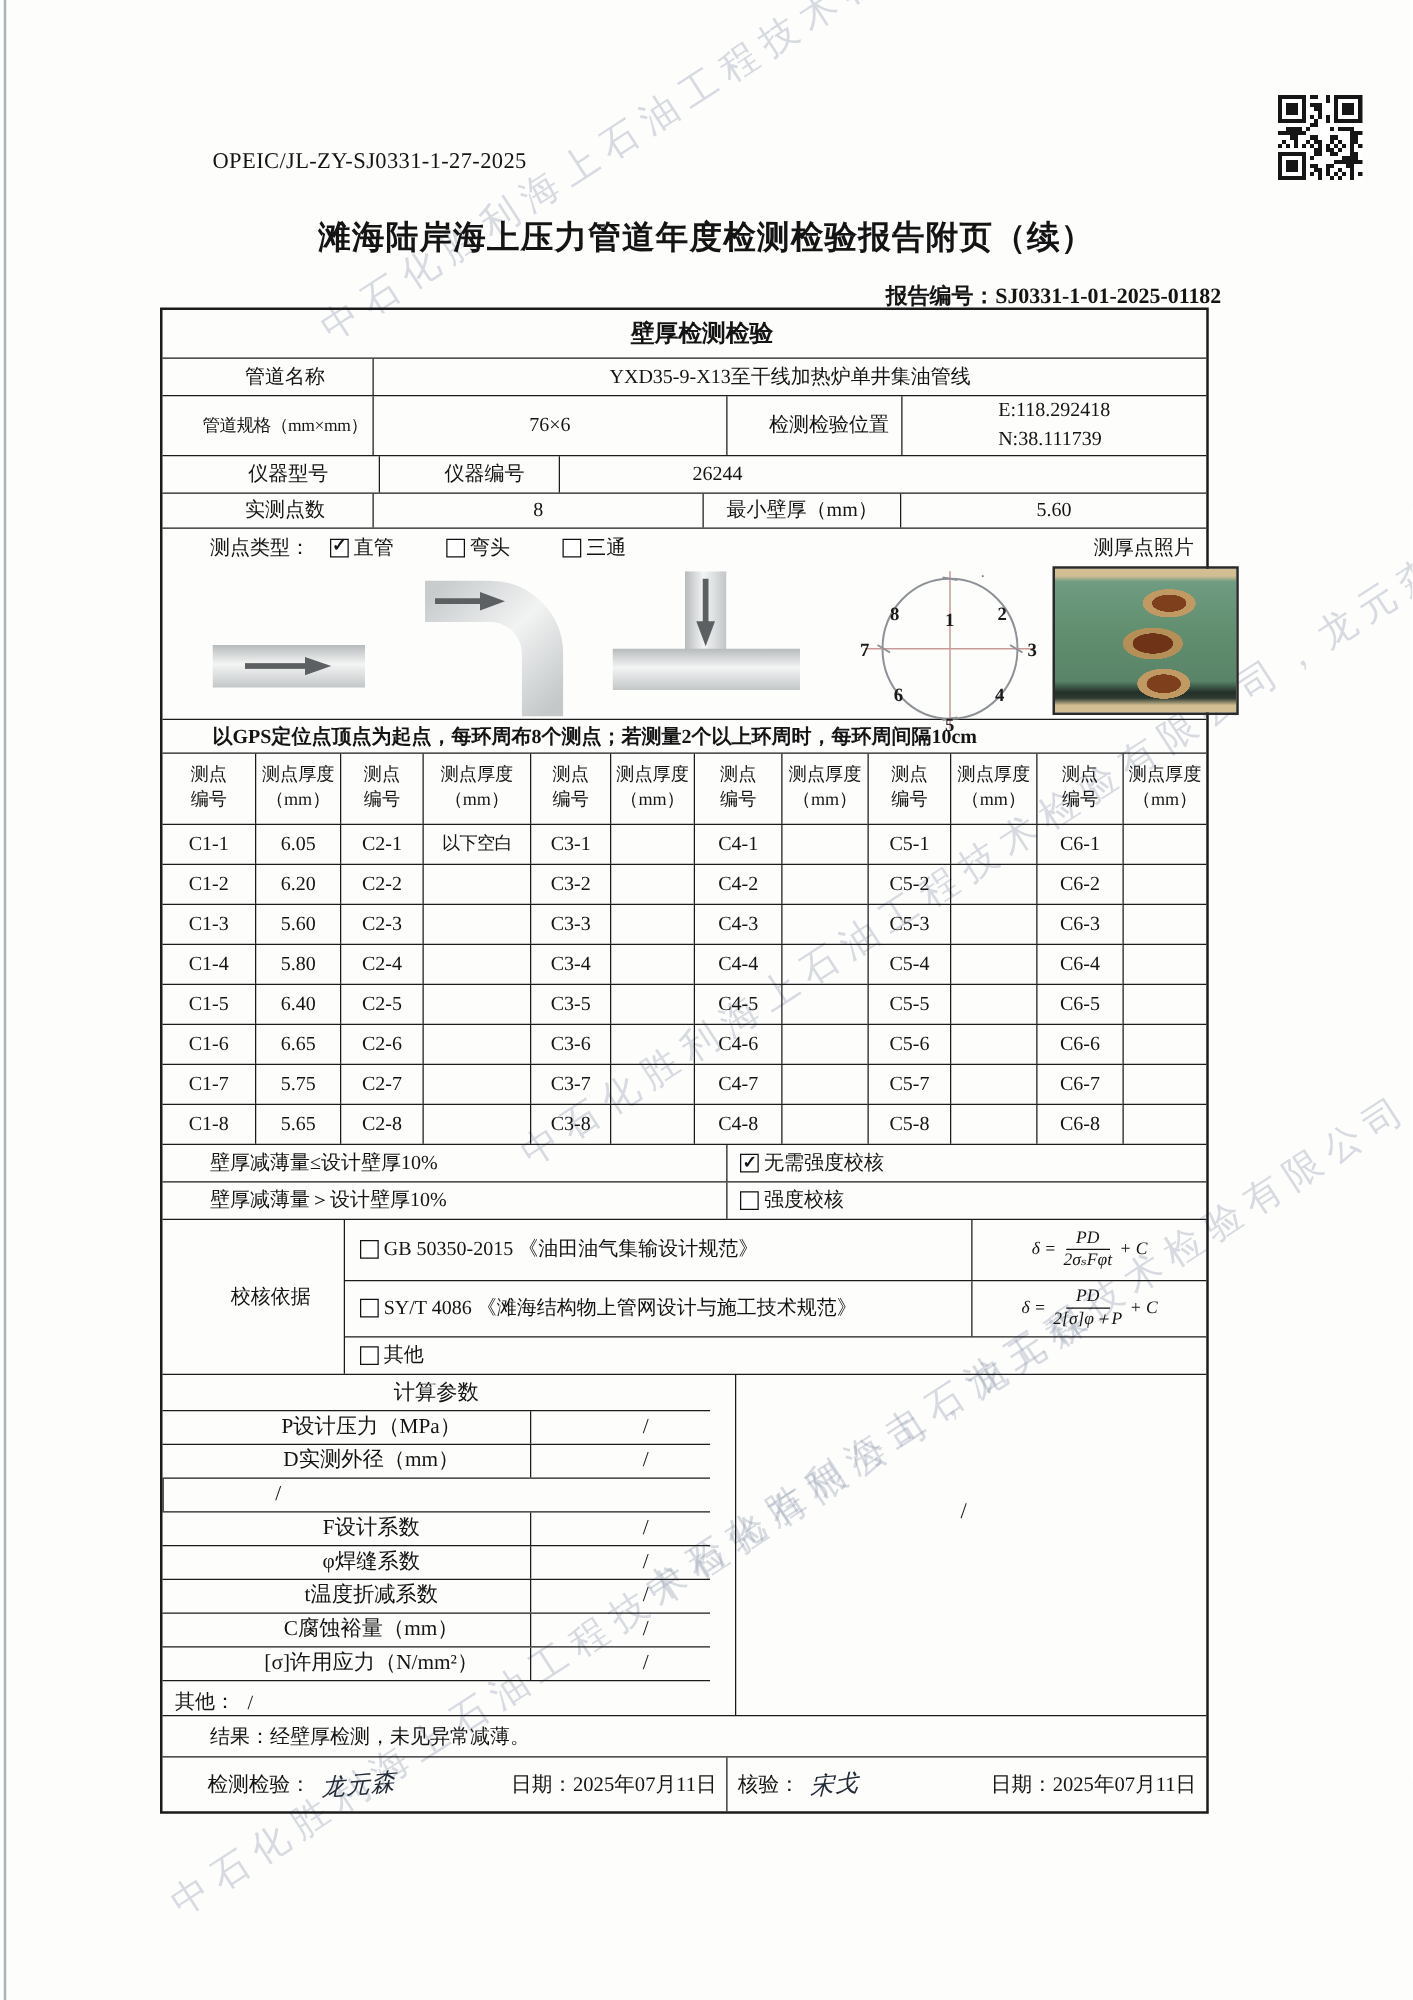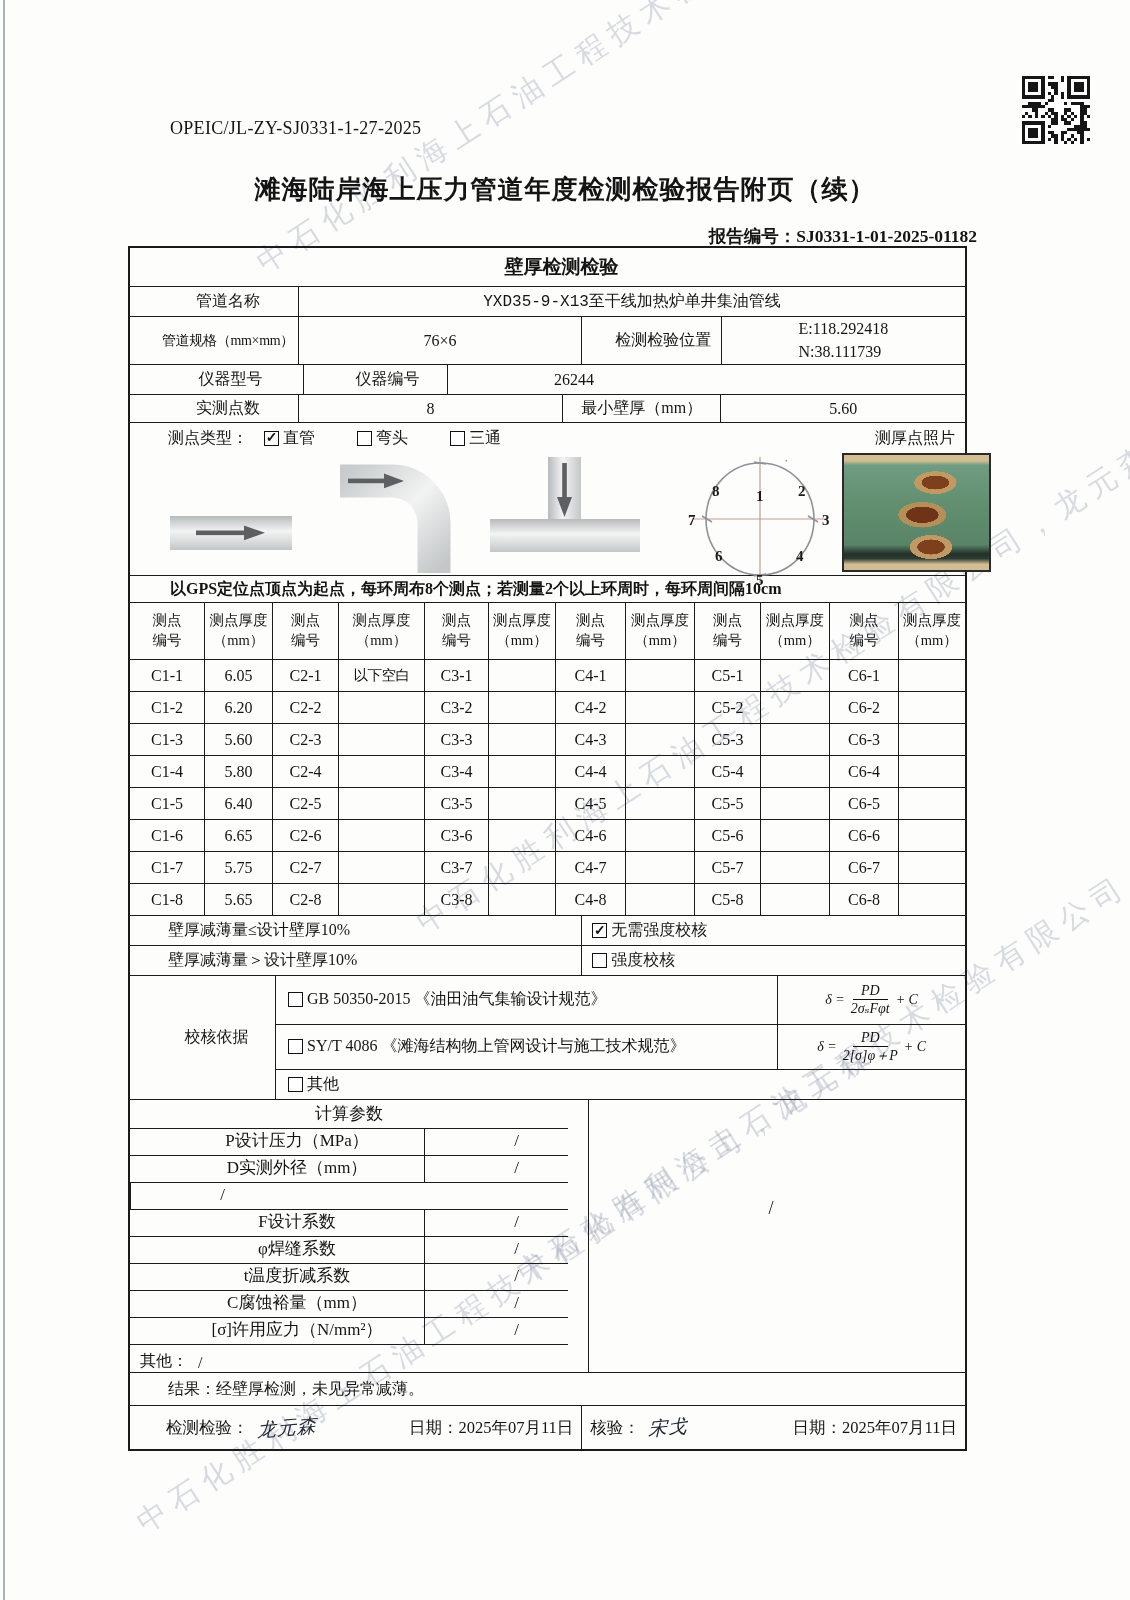--- a/index.html
+++ b/index.html
@@ -248,21 +248,21 @@
   <div class="report-no"><span>报告编号：</span><span>SJ0331-1-01-2025-01182</span></div>
 
   <div class="tbl">
 
     <div class="row first">
       <div class="cell fc bold h-title" style="width:835px;">壁厚检测检验</div>
     </div>
 
     <div class="row h30">
       <div class="cell fc w145">管道名称</div>
-      <div class="cell" style="width:690px;font-family:Liberation Mono, monospace;">YXD35-9-X13至干线加热炉单井集油管线</div>
+      <div class="cell" style="width:690px;">YXD35-9-X13至干线加热炉单井集油管线</div>
     </div>
 
     <div class="row h48">
       <div class="cell fc w145 spec-label">管道规格（mm×mm）</div>
       <div class="cell w293">76×6</div>
       <div class="cell w144l">检测检验位置</div>
       <div class="cell w253">
           <span class="prewrap">E:118.292418
 N:38.111739</span>
         </div>

